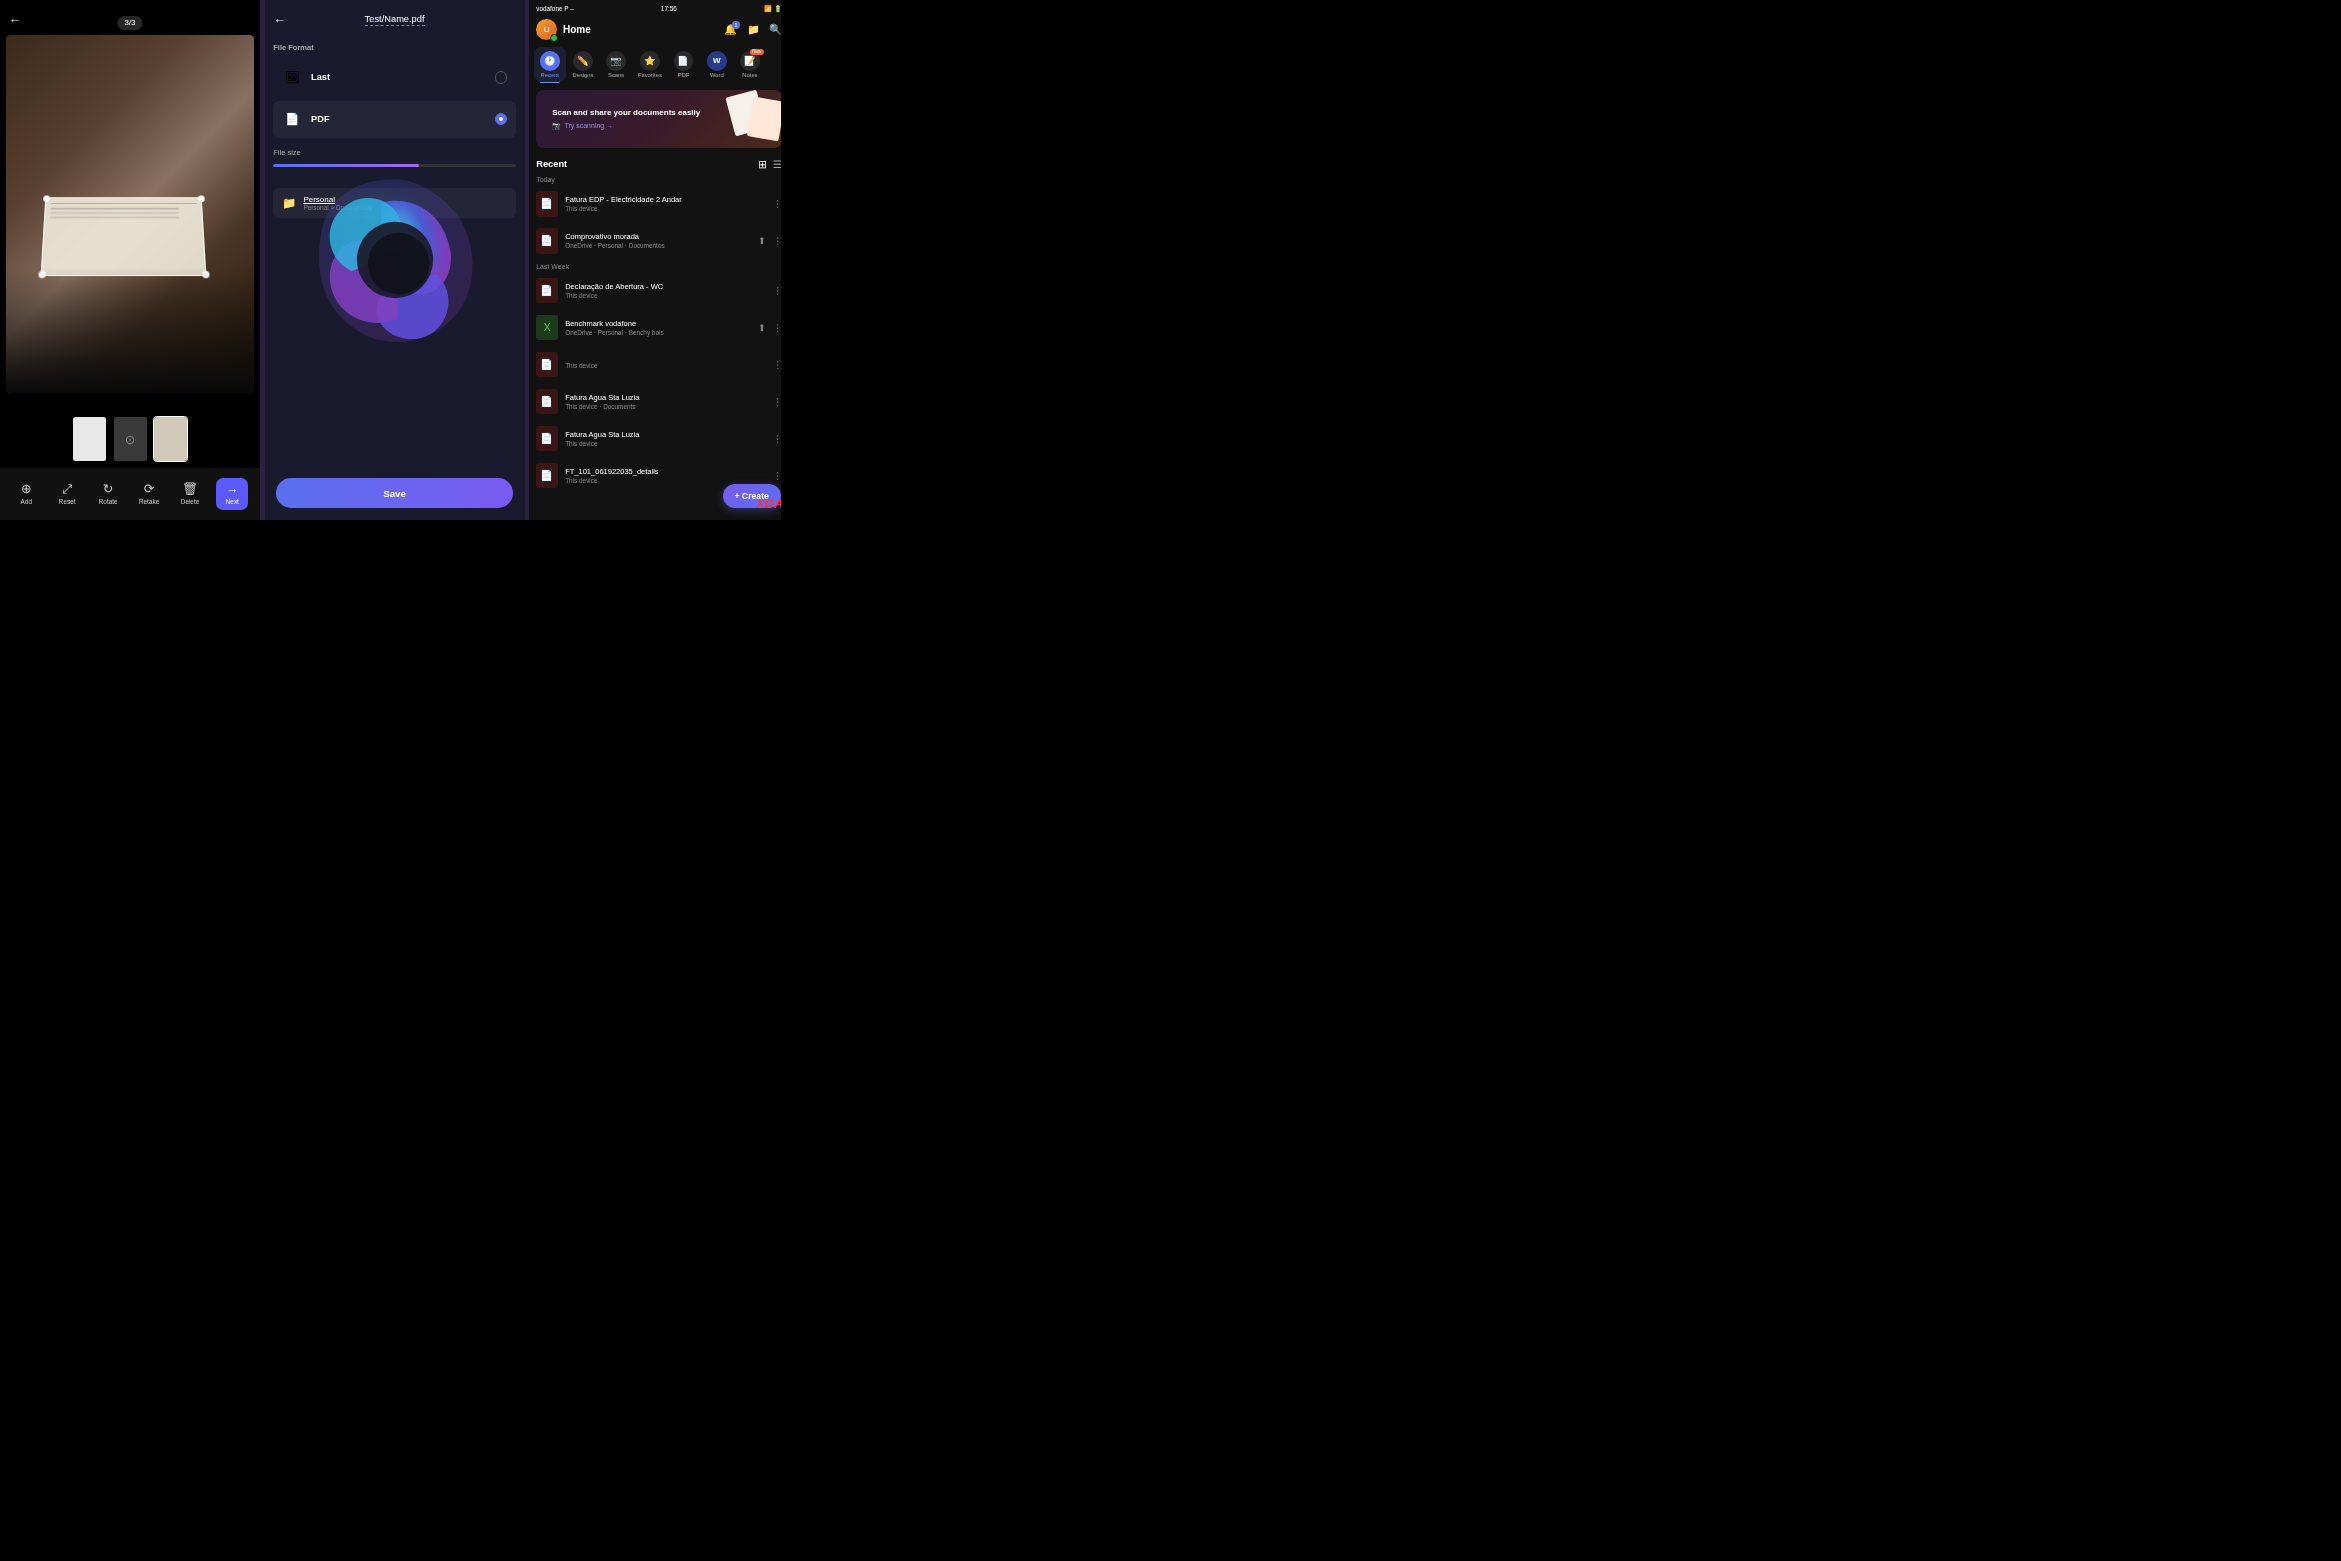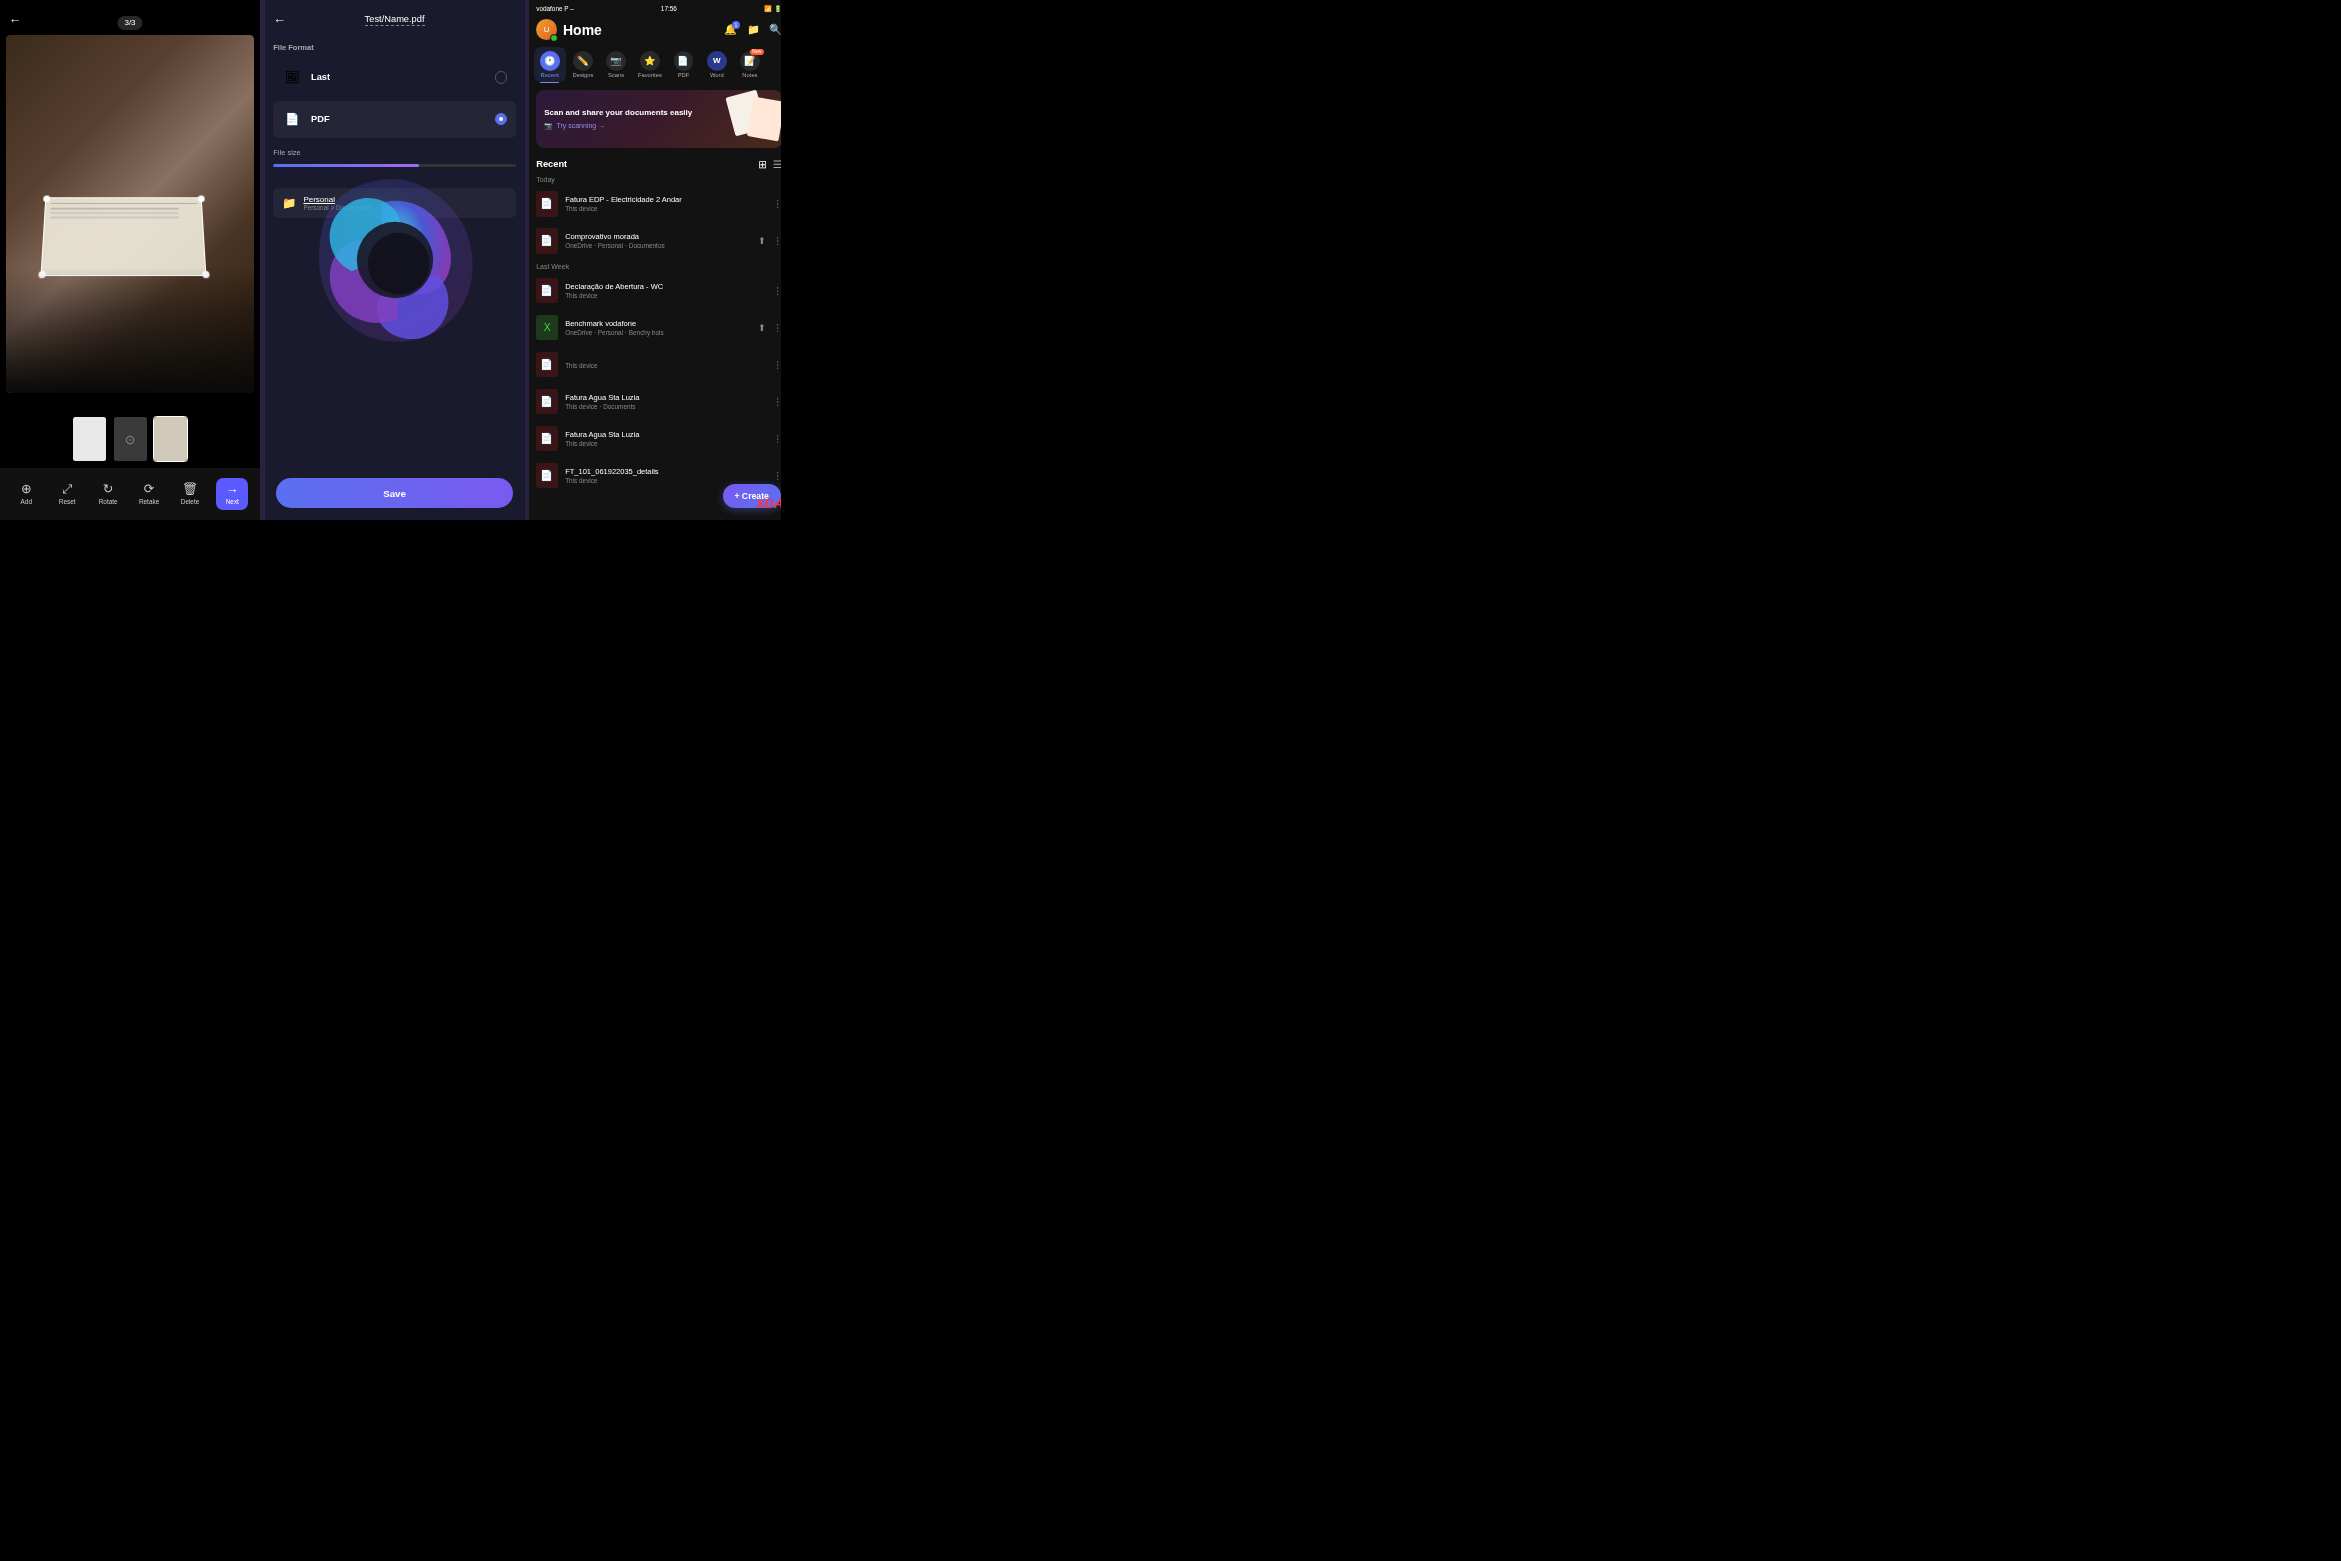--- a/index.html
+++ b/index.html
@@ -385,21 +385,21 @@
       bottom: -1.2px;
       right: -1.2px;
       width: 8px;
       height: 8px;
       background: #30c030;
       border-radius: 50%;
       border: 1.2px solid #121212;
     }
     .home-title {
       color: #fff;
-      font-size: 14px;
+      font-size: 10px;
       font-weight: 600;
       flex: 1;
     }
     .header-icons {
       display: flex;
       gap: 9.3px;
       align-items: center;
     }
     .header-icon {
       color: #fff;
@@ -488,21 +488,21 @@
     }
 
     
     .scan-banner {
       margin: 5.8px 7px;
       height: 58px;
       background: linear-gradient(135deg, #2a1a3a 0%, #3a1a2a 50%, #4a2a1a 100%);
       border-radius: 8px;
       display: flex;
       align-items: center;
-      padding: 8px;
+      padding: 16px;
       position: relative;
       overflow: hidden;
     }
     .banner-text { flex: 1; }
     .banner-title {
       color: #fff;
       font-size: 8px;
       font-weight: 600;
       margin-bottom: 4.6px;
     }

